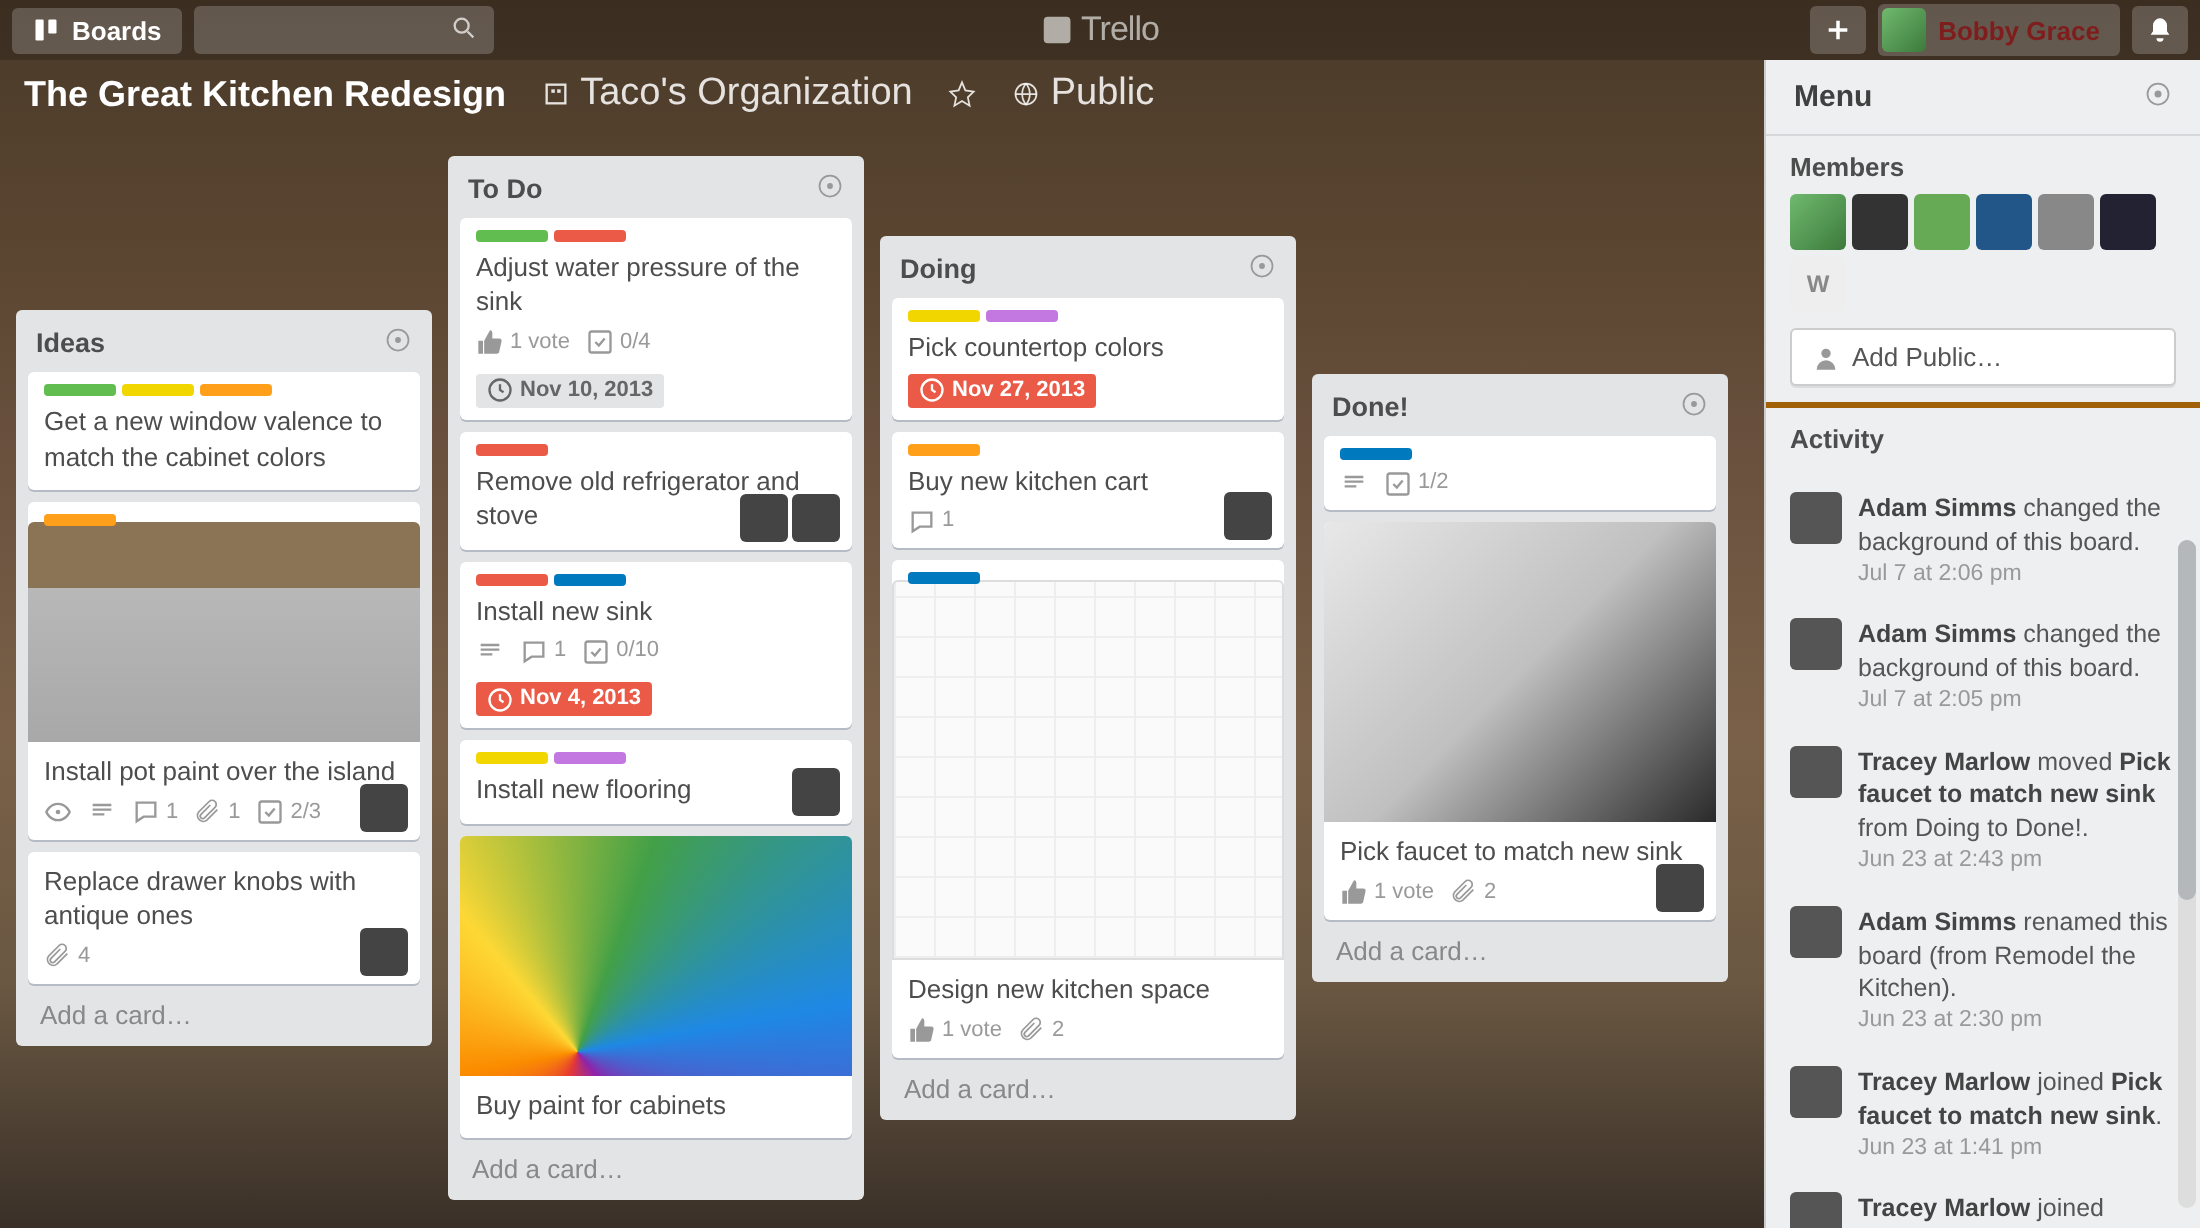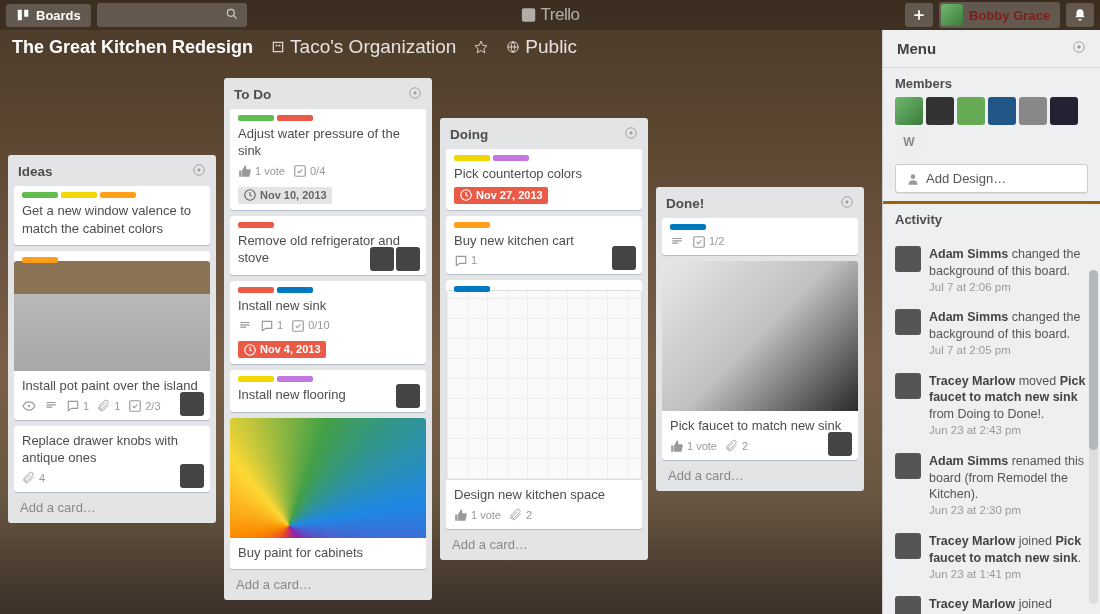--- a/index.html
+++ b/index.html
@@ -437,21 +437,21 @@
       <div class="member-av" style="background:#258"></div>
       <div class="member-av" style="background:#888"></div>
       <div class="member-av" style="background:#223"></div>
       <div class="member-av w">W</div>
     </div>
     <div class="add-members-btn">
       <svg class="ico" viewBox="0 0 24 24" style="color:#999">
           <circle cx="12" cy="8" r="4"></circle>
           <path d="M4 22a8 8 0 0 1 16 0"></path>
         </svg>
-      <span>Add Design…</span>
+      <span>Add Public…</span>
     </div>
   </div>
   <div class="menu-section" style="border-bottom:none;padding-bottom:2px">
     <h4>Activity</h4>
   </div>
   <div class="activity-list" id="activity">
     <div class="scrollbar-stub">
         <div class="scrollbar-thumb"></div>
       </div>
   <div class="act-item">

